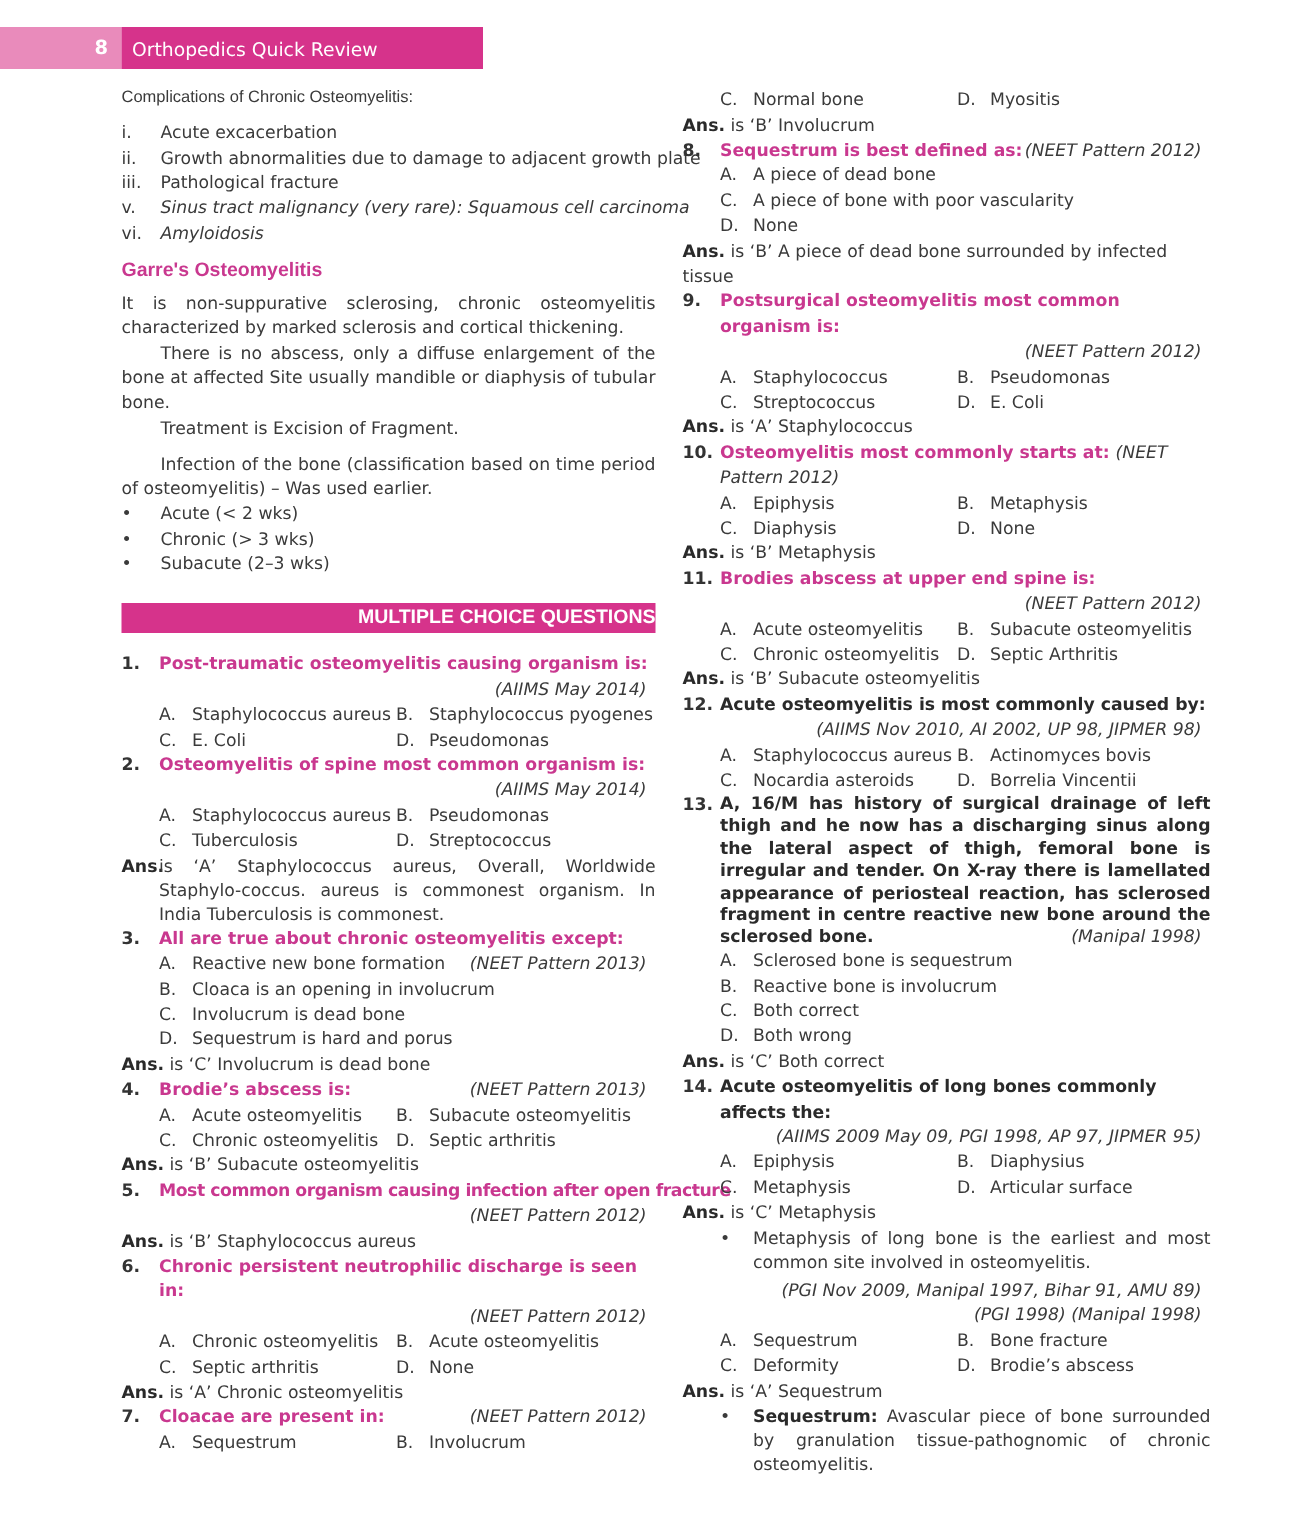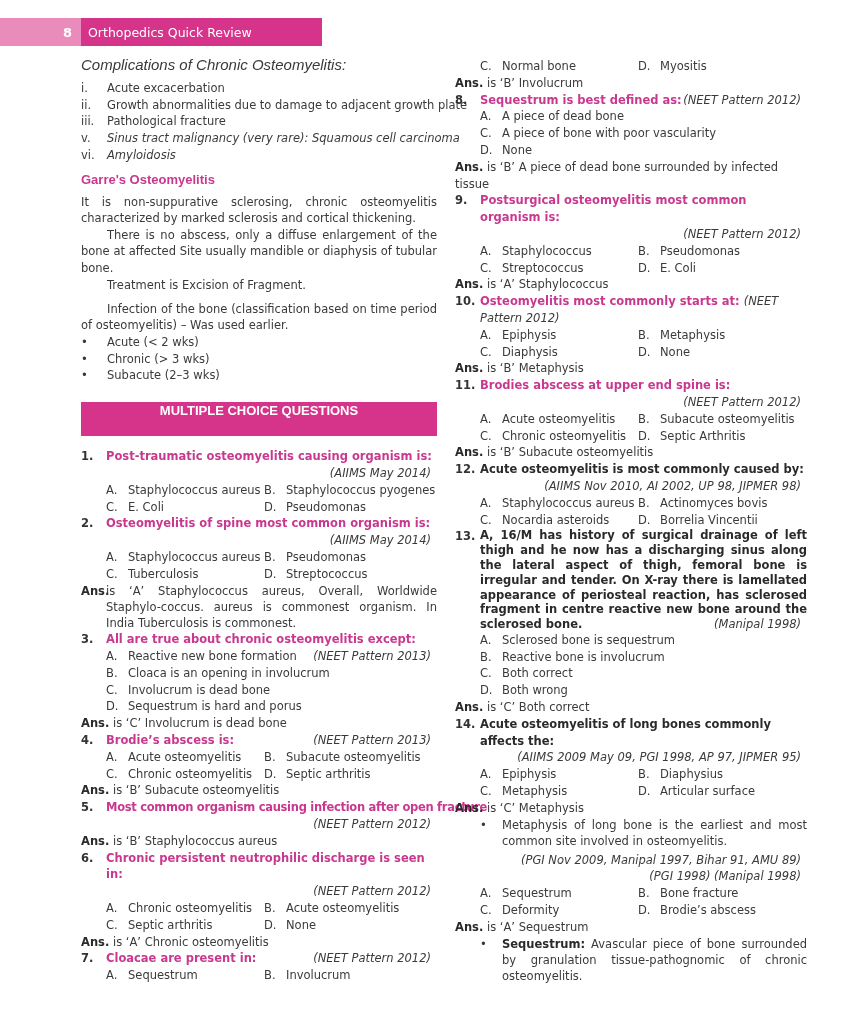--- a/index.html
+++ b/index.html
@@ -9,29 +9,29 @@
   .hdr-num { width: 81px; background: #e98bbb; color: #fff; font-weight: bold;
              font-size: 13px; display: flex; align-items: center; justify-content: flex-end;
              padding-right: 9px; box-sizing: border-box; }
   .hdr-title { width: 241px; background: #d6338b; color: #fff; font-size: 12.5px;
                display: flex; align-items: center; padding-left: 7px; box-sizing: border-box; }
   .col { position: absolute; top: 55px; }
   .left { left: 81px; width: 356px; }
   .right { left: 455px; width: 352px; }
   .line { line-height: 16.8px; white-space: nowrap; }
   .it { font-style: italic; }
-  .sans-it { font-family: "Liberation Sans", sans-serif; font-style: italic; font-size: 15px; }
+  .sans-it { font-family: "Liberation Sans", sans-serif; font-size: 11px; }
   .roman { display: inline-block; width: 26px; }
   .pink-h { color: #c9388f; font-family: "Liberation Sans", sans-serif; font-weight: bold; font-size: 13px; }
   .para { line-height: 16.5px; text-align: justify; }
   .indent { text-indent: 26px; }
   .bul { display: flex; line-height: 16.8px; }
   .bul .dot { width: 26px; flex: none; }
   .mcq-bar { background: #d6338b; color: #fff; font-family: "Liberation Sans", sans-serif;
-             font-weight: bold; font-size: 13px; text-align: center; height: 34px; line-height: 17px; margin-top: 18px; }
+             font-weight: bold; font-size: 13px; text-align: right; height: 20px; line-height: 17px; margin-top: 18px; }
   .q { display: flex; line-height: 16.8px; }
   .qn { width: 25px; flex: none; font-weight: bold; color: #333; }
   .qt { flex: 1; }
   .qt.pink { color: #c9388f; font-weight: bold; }
   .qt.dark { color: #2a2a2a; font-weight: bold; }
   .src { text-align: right; font-style: italic; line-height: 16.8px; padding-right: 6px; }
   .src-inline { float: right; font-style: italic; font-weight: normal; color: #3a3a3a; padding-right: 6px; }
   .opts { padding-left: 25px; display: grid; grid-template-columns: 158px 1fr; line-height: 16.8px; }
   .opts.single { grid-template-columns: 1fr; }
   .opt { white-space: nowrap; }

